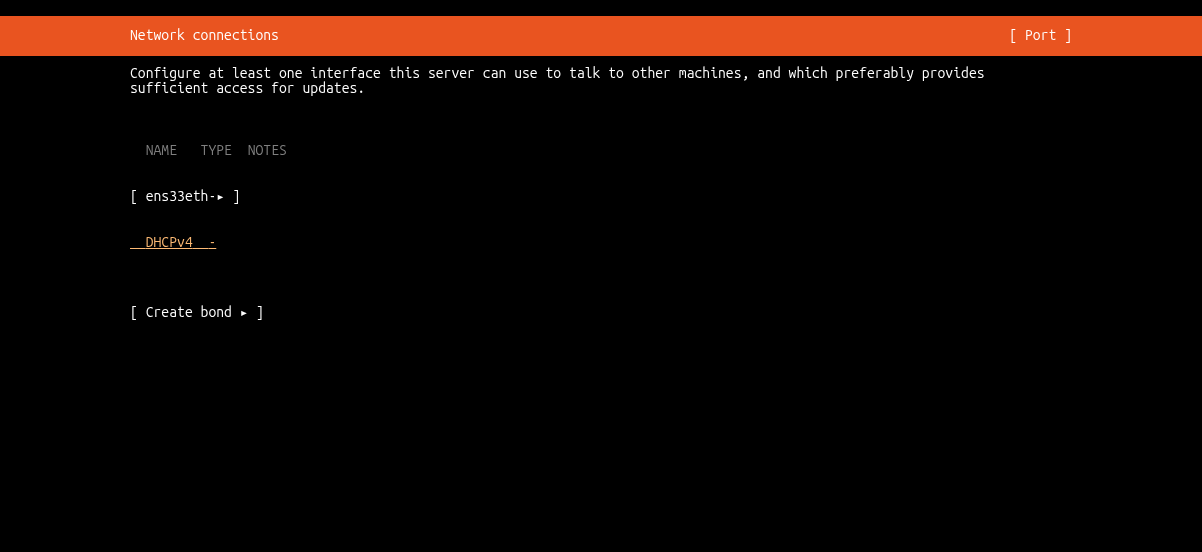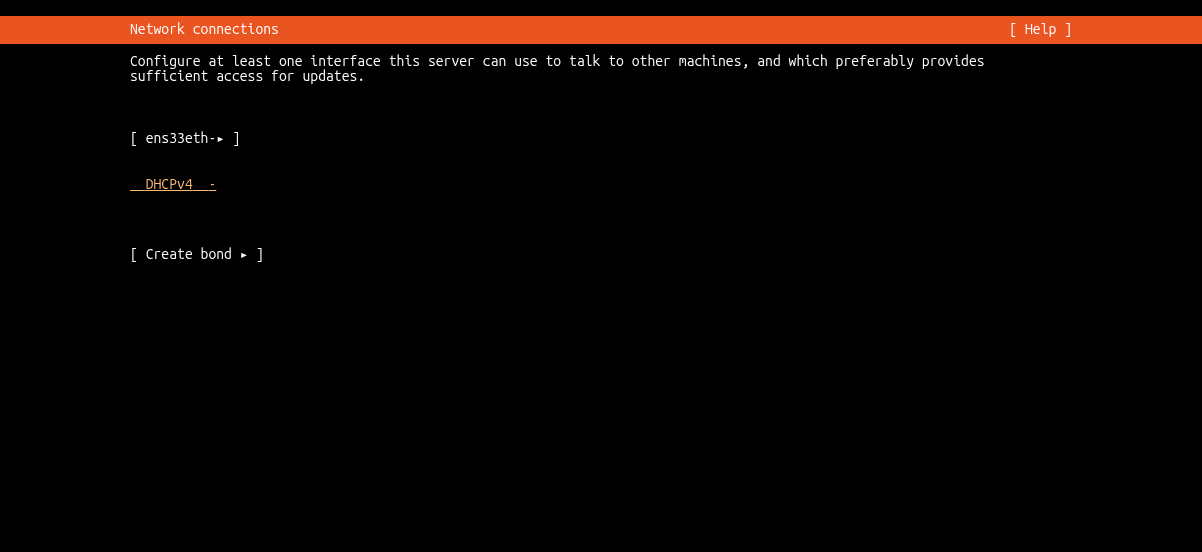--- a/index.html
+++ b/index.html
@@ -17,21 +17,21 @@
       overflow: hidden;
       line-height: 1.1;
     }
     .top-black-bar {
       width: 100%;
       height: 16px;
       background: #000000;
     }
     .header {
       width: 100%;
-      height: 28px;
+      height: 40px;
       background: #e95420;
       display: flex;
       justify-content: space-between;
       align-items: center;
       padding: 0 0;
     }
     .header-inner {
       display: flex;
       justify-content: space-between;
       align-items: center;
@@ -91,28 +91,29 @@
     }
   </style>
 </head>
 <body>
 
 <div class="top-black-bar"></div>
 
 <div class="header">
   <div class="header-inner">
     <span class="header-title">Network connections</span>
-    <span class="help-link">[ Help ]</span>
+    <span class="help-link">[ Port ]</span>
   </div>
 </div>
 
 <div class="content">
 
   <div class="description">Configure at least one interface this server can use to talk to other machines, and which preferably provides sufficient access for updates.</div>
 
   <div class="table-area">
+    <div class="table-header">  <span>NAME</span>   <span>TYPE</span>  <span>NOTES</span></div>
     <div class="interface-row"><span>[ </span><span>ens33</span>  <span>eth</span>   <span>-</span>                 <span class="arrow">▸</span><span> ]</span></div>
     <div class="dhcp-row">  <span>DHCPv4</span>  <span>-</span></div>
   </div>
 
   <div class="create-bond-row">[ Create bond ▸ ]</div>
 
 </div>
 
 </body></html>

